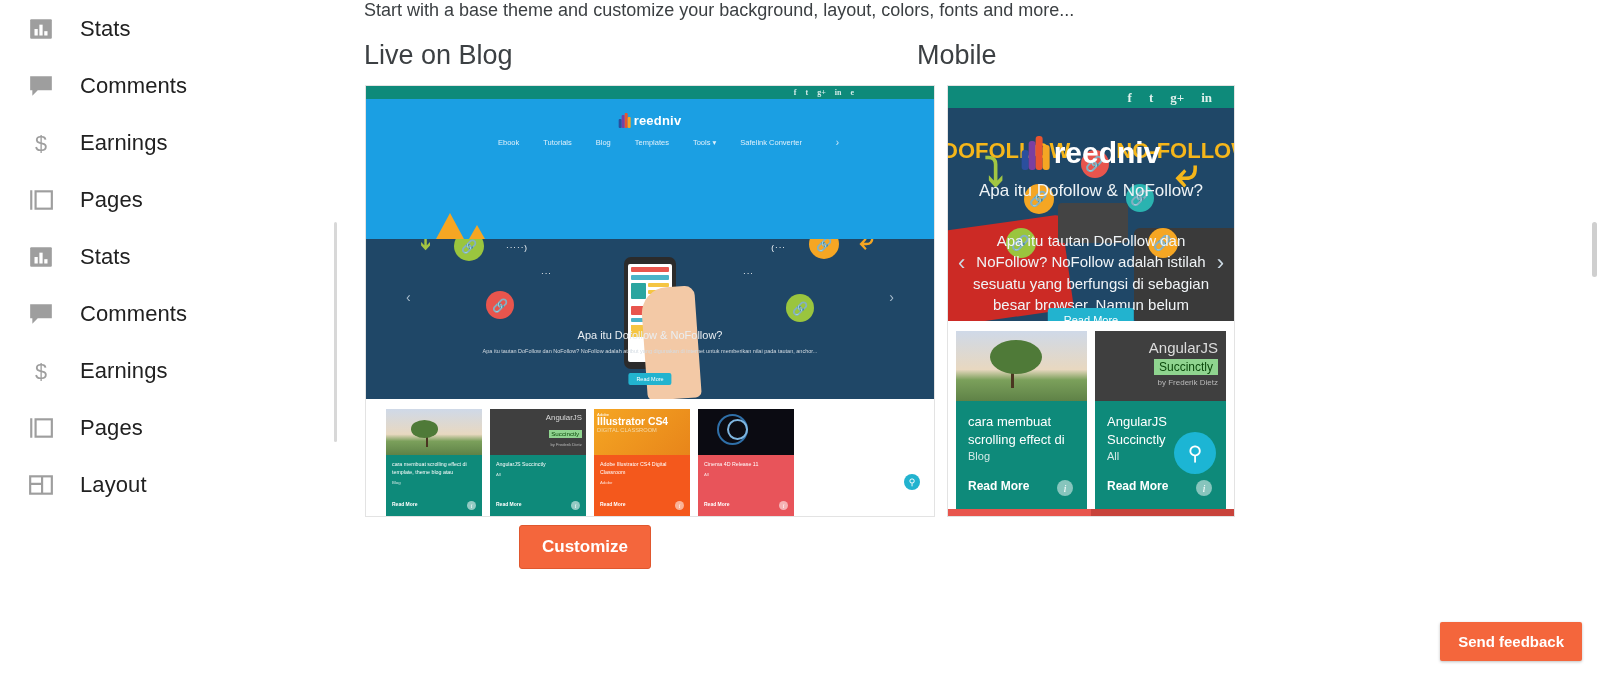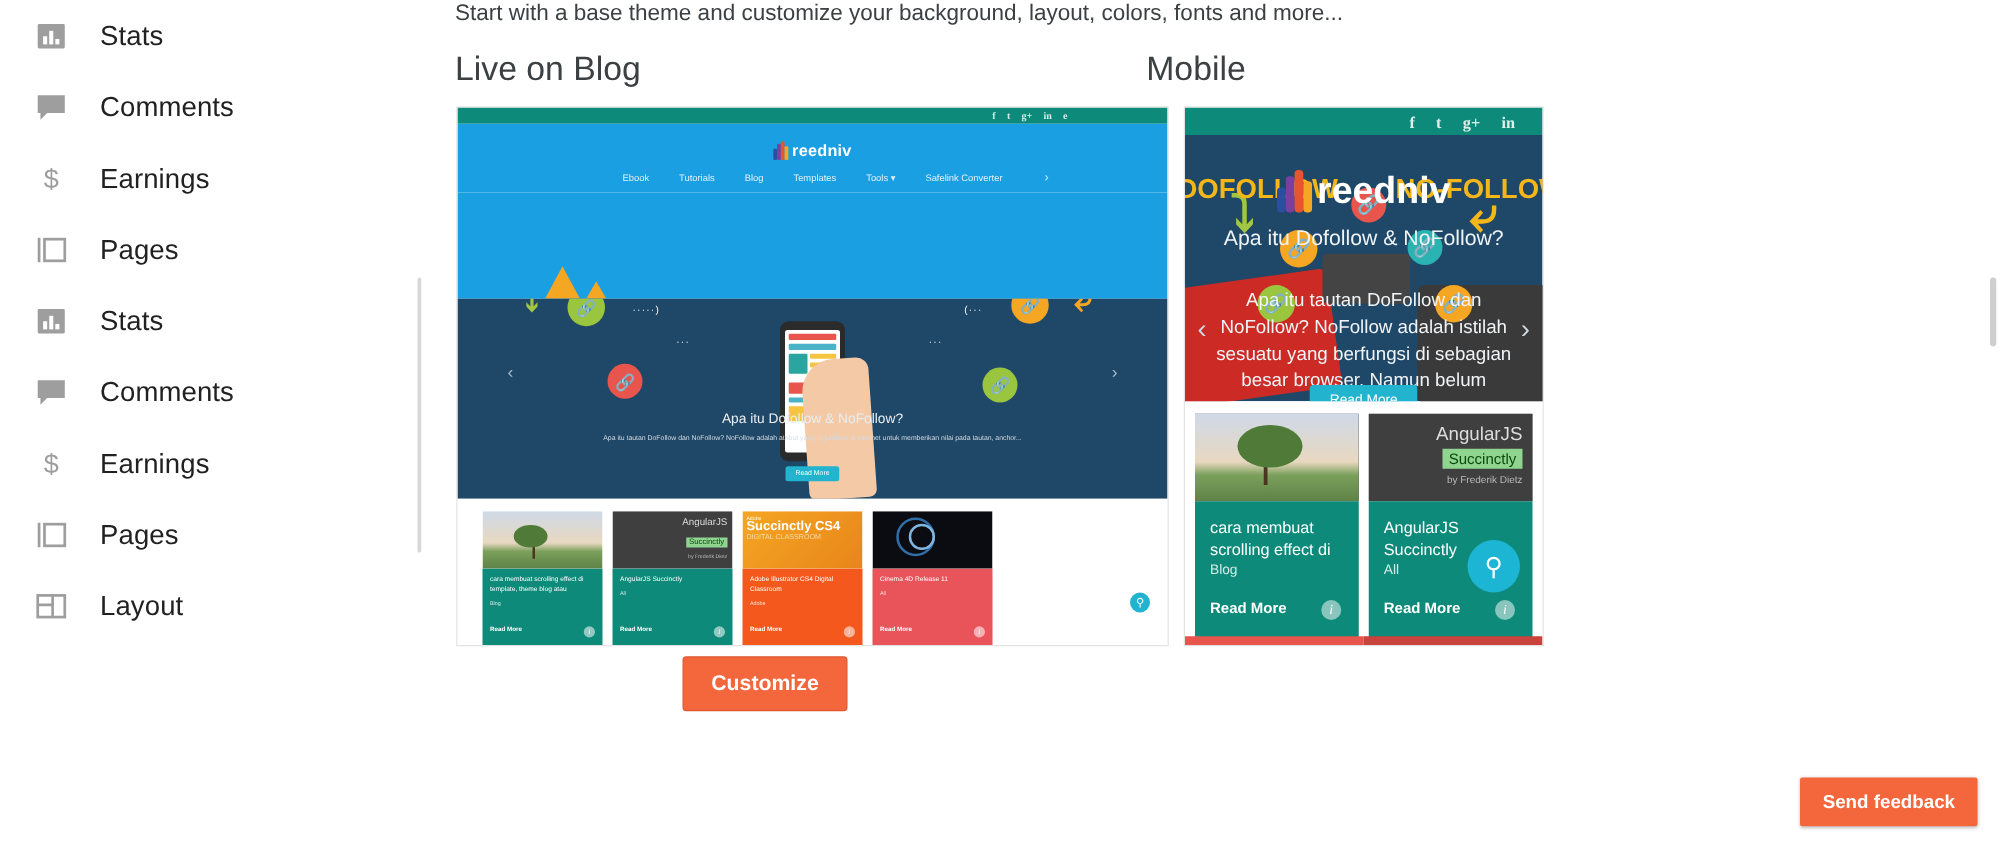--- a/index.html
+++ b/index.html
@@ -206,21 +206,21 @@
     font-family:"Liberation Serif",serif; font-style:italic;
   }
   .mp-fab {
     position:absolute; right: 18px; bottom: 42px; width: 42px; height: 42px;
     border-radius:50%; background:#1cb5d4; color:#fff; z-index: 20;
     display:flex; align-items:center; justify-content:center; font-size: 20px;
   }
   .mp-bottom-strip { position:absolute; left:0; right:0; bottom:0; height: 7px; display:flex;}
 
   
-  .btn-row { position: absolute; left: 210px; top: 525px; display: flex; gap: 30px; }
+  .btn-row { position: absolute; left: 183px; top: 525px; display: flex; gap: 30px; }
   .btn {
     font-size: 17px; font-weight: bold; border-radius: 3px;
     padding: 11px 22px; cursor: pointer; border: 1px solid transparent;
     font-family: "Liberation Sans", sans-serif;
   }
   .btn-primary { background: #f4663c; color: #fff; border-color:#e0572e; }
   .btn-secondary { background: #f4f4f4; color: #222; border-color: #d6d6d6; }
 
   .feedback {
     position: absolute; right: 18px; bottom: 21px;
@@ -434,21 +434,21 @@
               <div class="ttl">AngularJS Succinctly</div>
               <div class="cat">All</div>
               <div class="rm">Read More</div>
               <div class="info">i</div>
             </div>
           </div>
           <div class="acard">
             <div class="thumb">
               <div style="width:100%;height:100%;background:linear-gradient(135deg,#f5a623,#e8851a);position:relative;padding:2.6px 3.12px;">
                 <div style="color:#fff;font-size:4.16px;">Adobe</div>
-                <div style="color:#fff;font-size:10.4px;font-weight:bold;line-height:1;">Succinctly CS4</div>
+                <div style="color:#fff;font-size:10.4px;font-weight:bold;line-height:1;">Illustrator CS4</div>
                 <div style="color:#f3d9a8;font-size:5.720000000000001px;">DIGITAL CLASSROOM</div>
               </div>
             </div>
             <div class="meta" style="background:#f4581c">
               <div class="ttl">Adobe Illustrator CS4 Digital Classroom</div>
               <div class="cat">Adobe</div>
               <div class="rm">Read More</div>
               <div class="info">i</div>
             </div>
           </div>

